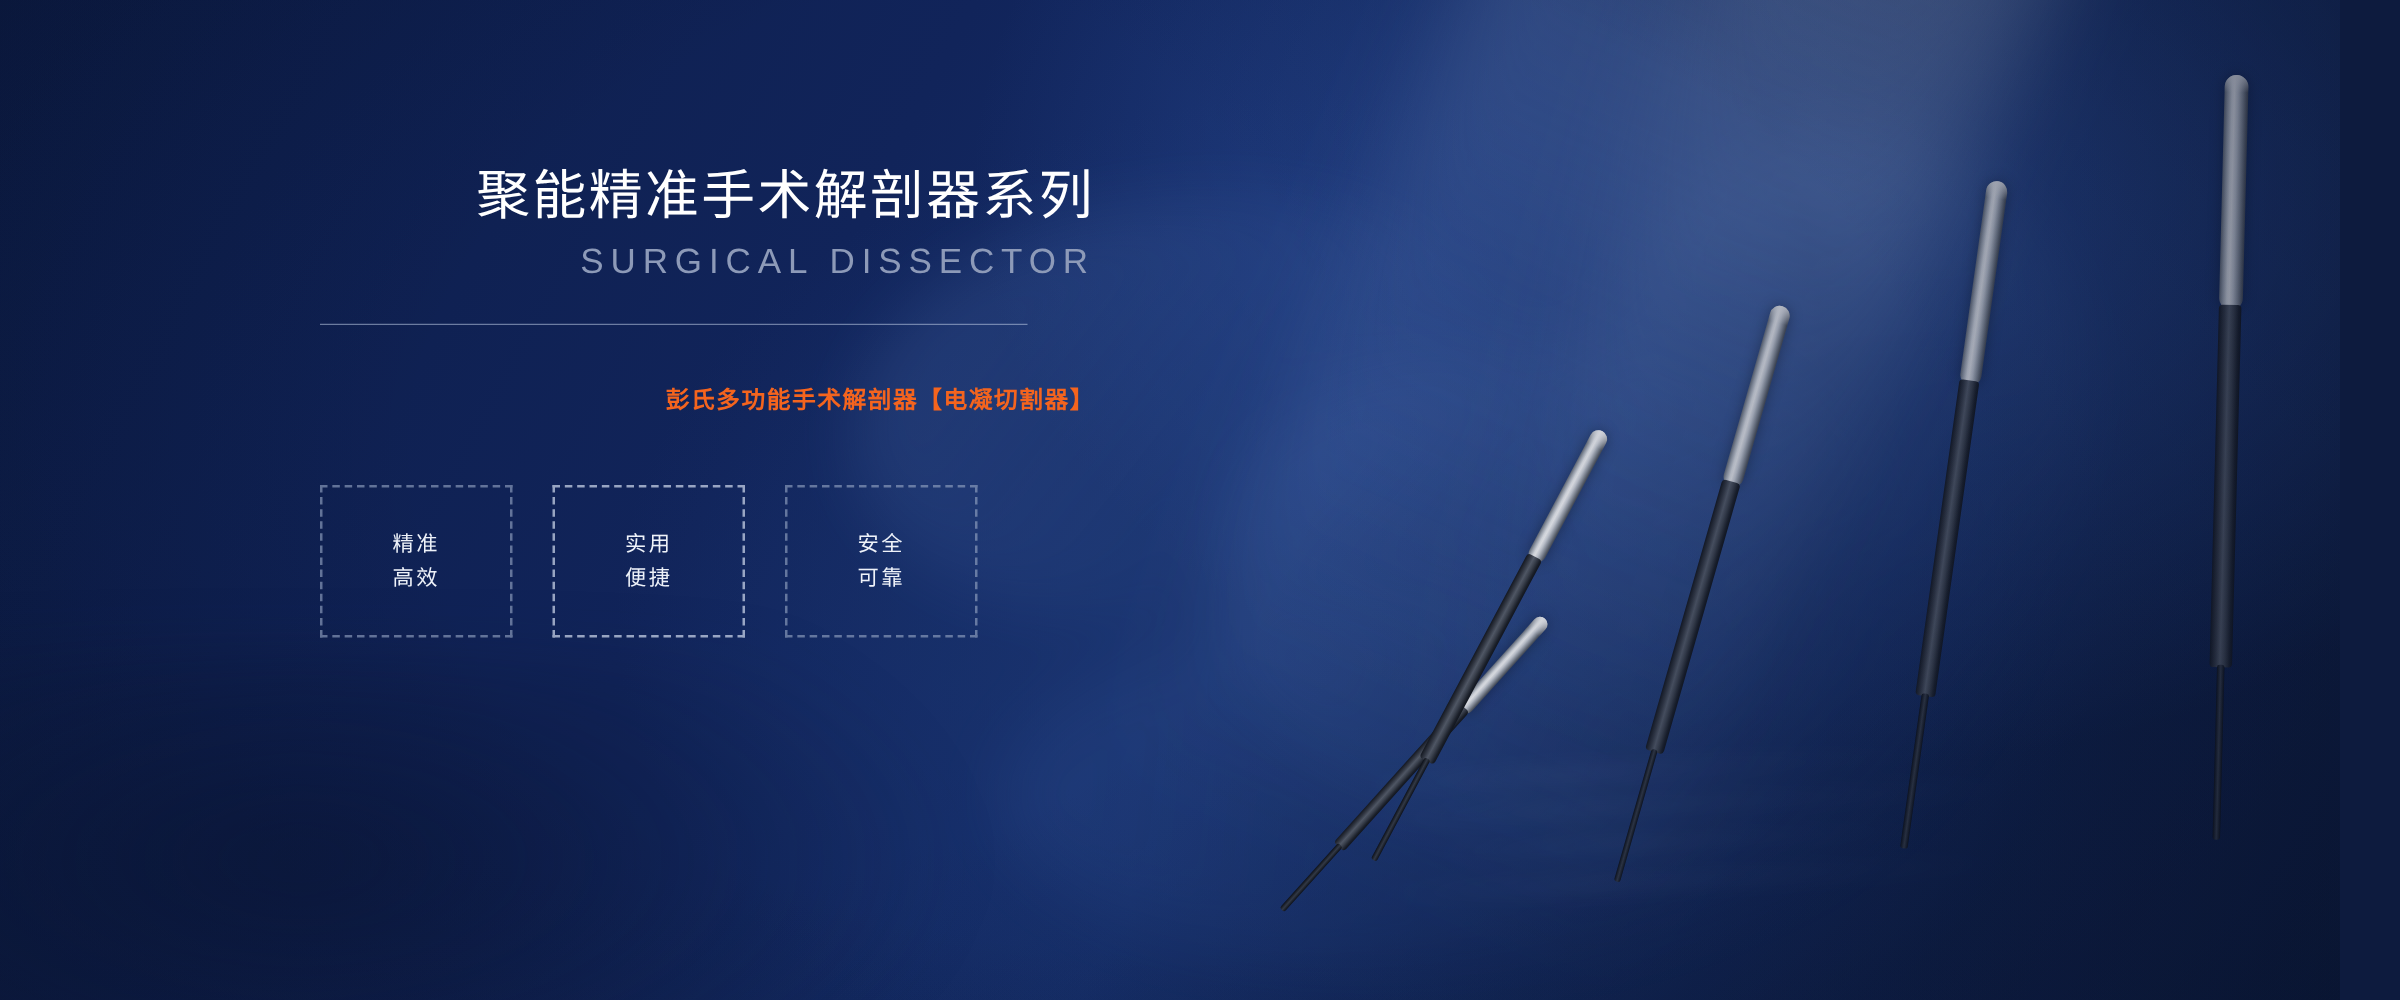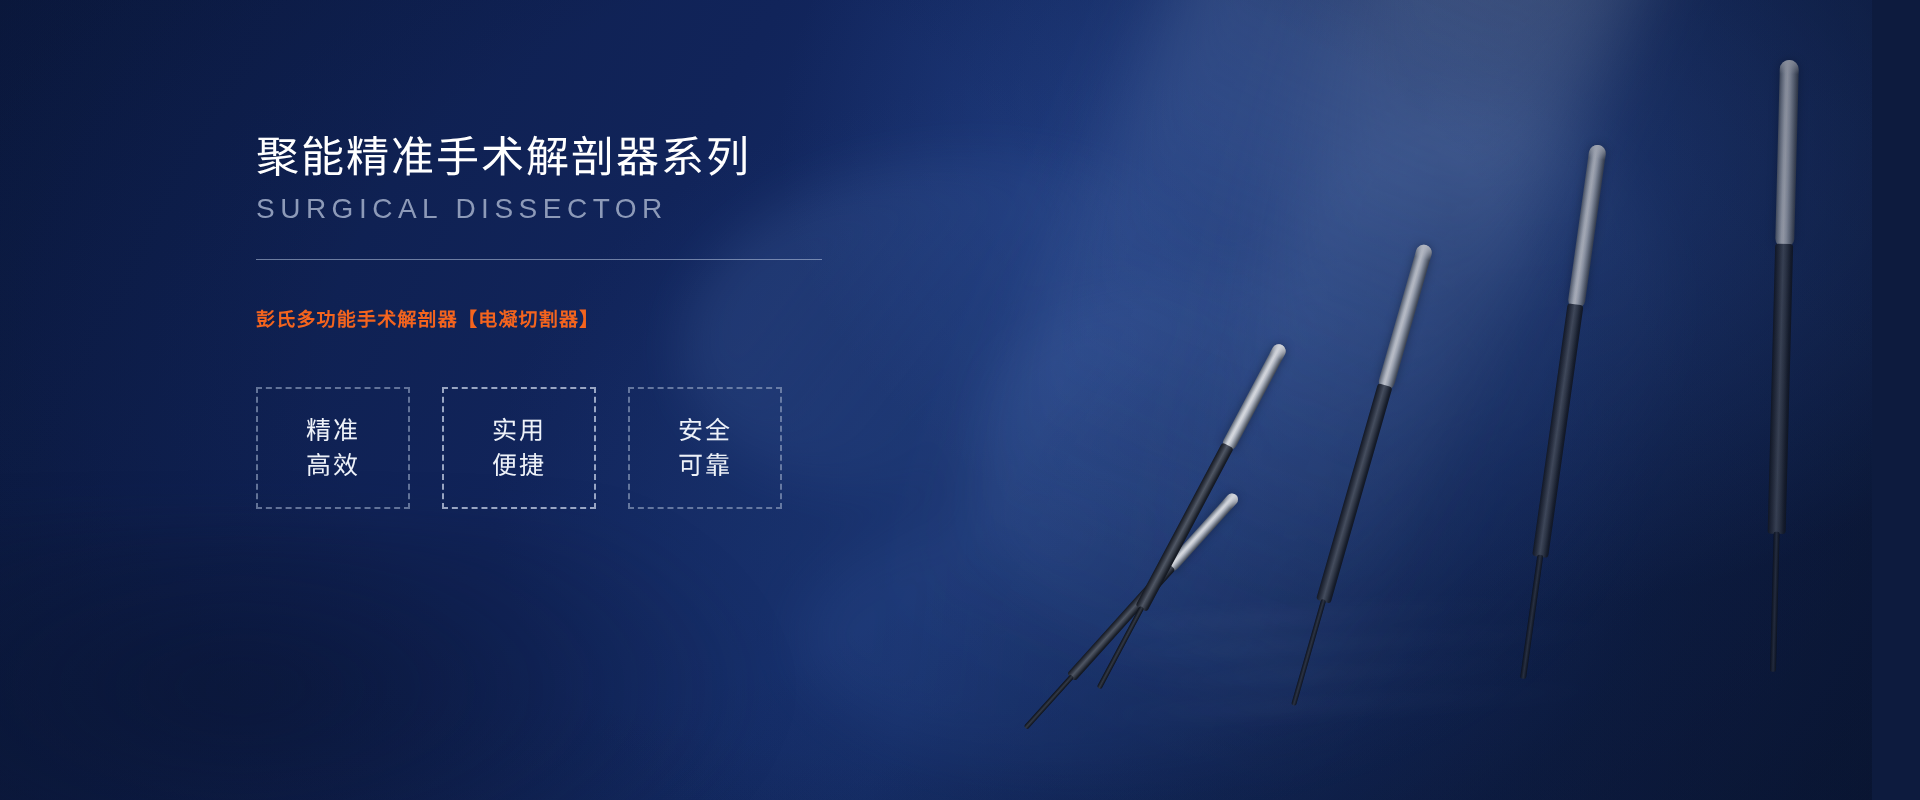--- a/index.html
+++ b/index.html
@@ -12,20 +12,21 @@
     font-family: "Liberation Sans", "DejaVu Sans", sans-serif;
   }
 
   .banner {
     position: relative;
     width: 1872px;
     height: 800px;
     overflow: hidden;
     background: #0c4a6e;
     user-select: none;
+    text-align: right;
   }
 
   
   .bg-base {
     position: absolute;
     inset: 0;
     background:
       radial-gradient(ellipse 1100px 760px at 78% 18%, #2a4a93 0%, rgba(42,74,147,0) 62%),
       radial-gradient(ellipse 900px 640px at 58% 62%, #1b3570 0%, rgba(27,53,112,0) 66%),
       linear-gradient(118deg, #0c1c47 0%, #11245a 34%, #16306e 56%, #0f214e 78%, #0b1838 100%);
@@ -173,21 +174,21 @@
     flex-direction: column;
     align-items: center;
     justify-content: center;
     gap: 10px;
   }
   .feature-box.dim {
     border-color: rgba(150,166,196,0.62);
   }
   .feature-line {
     color: #eef2f9;
-    font-size: 25px;
+    font-size: 17px;
     letter-spacing: 2px;
     line-height: 1;
   }
 
   
   .instruments {
     position: absolute;
     left: 1130px;
     top: 0;
     width: 790px;

